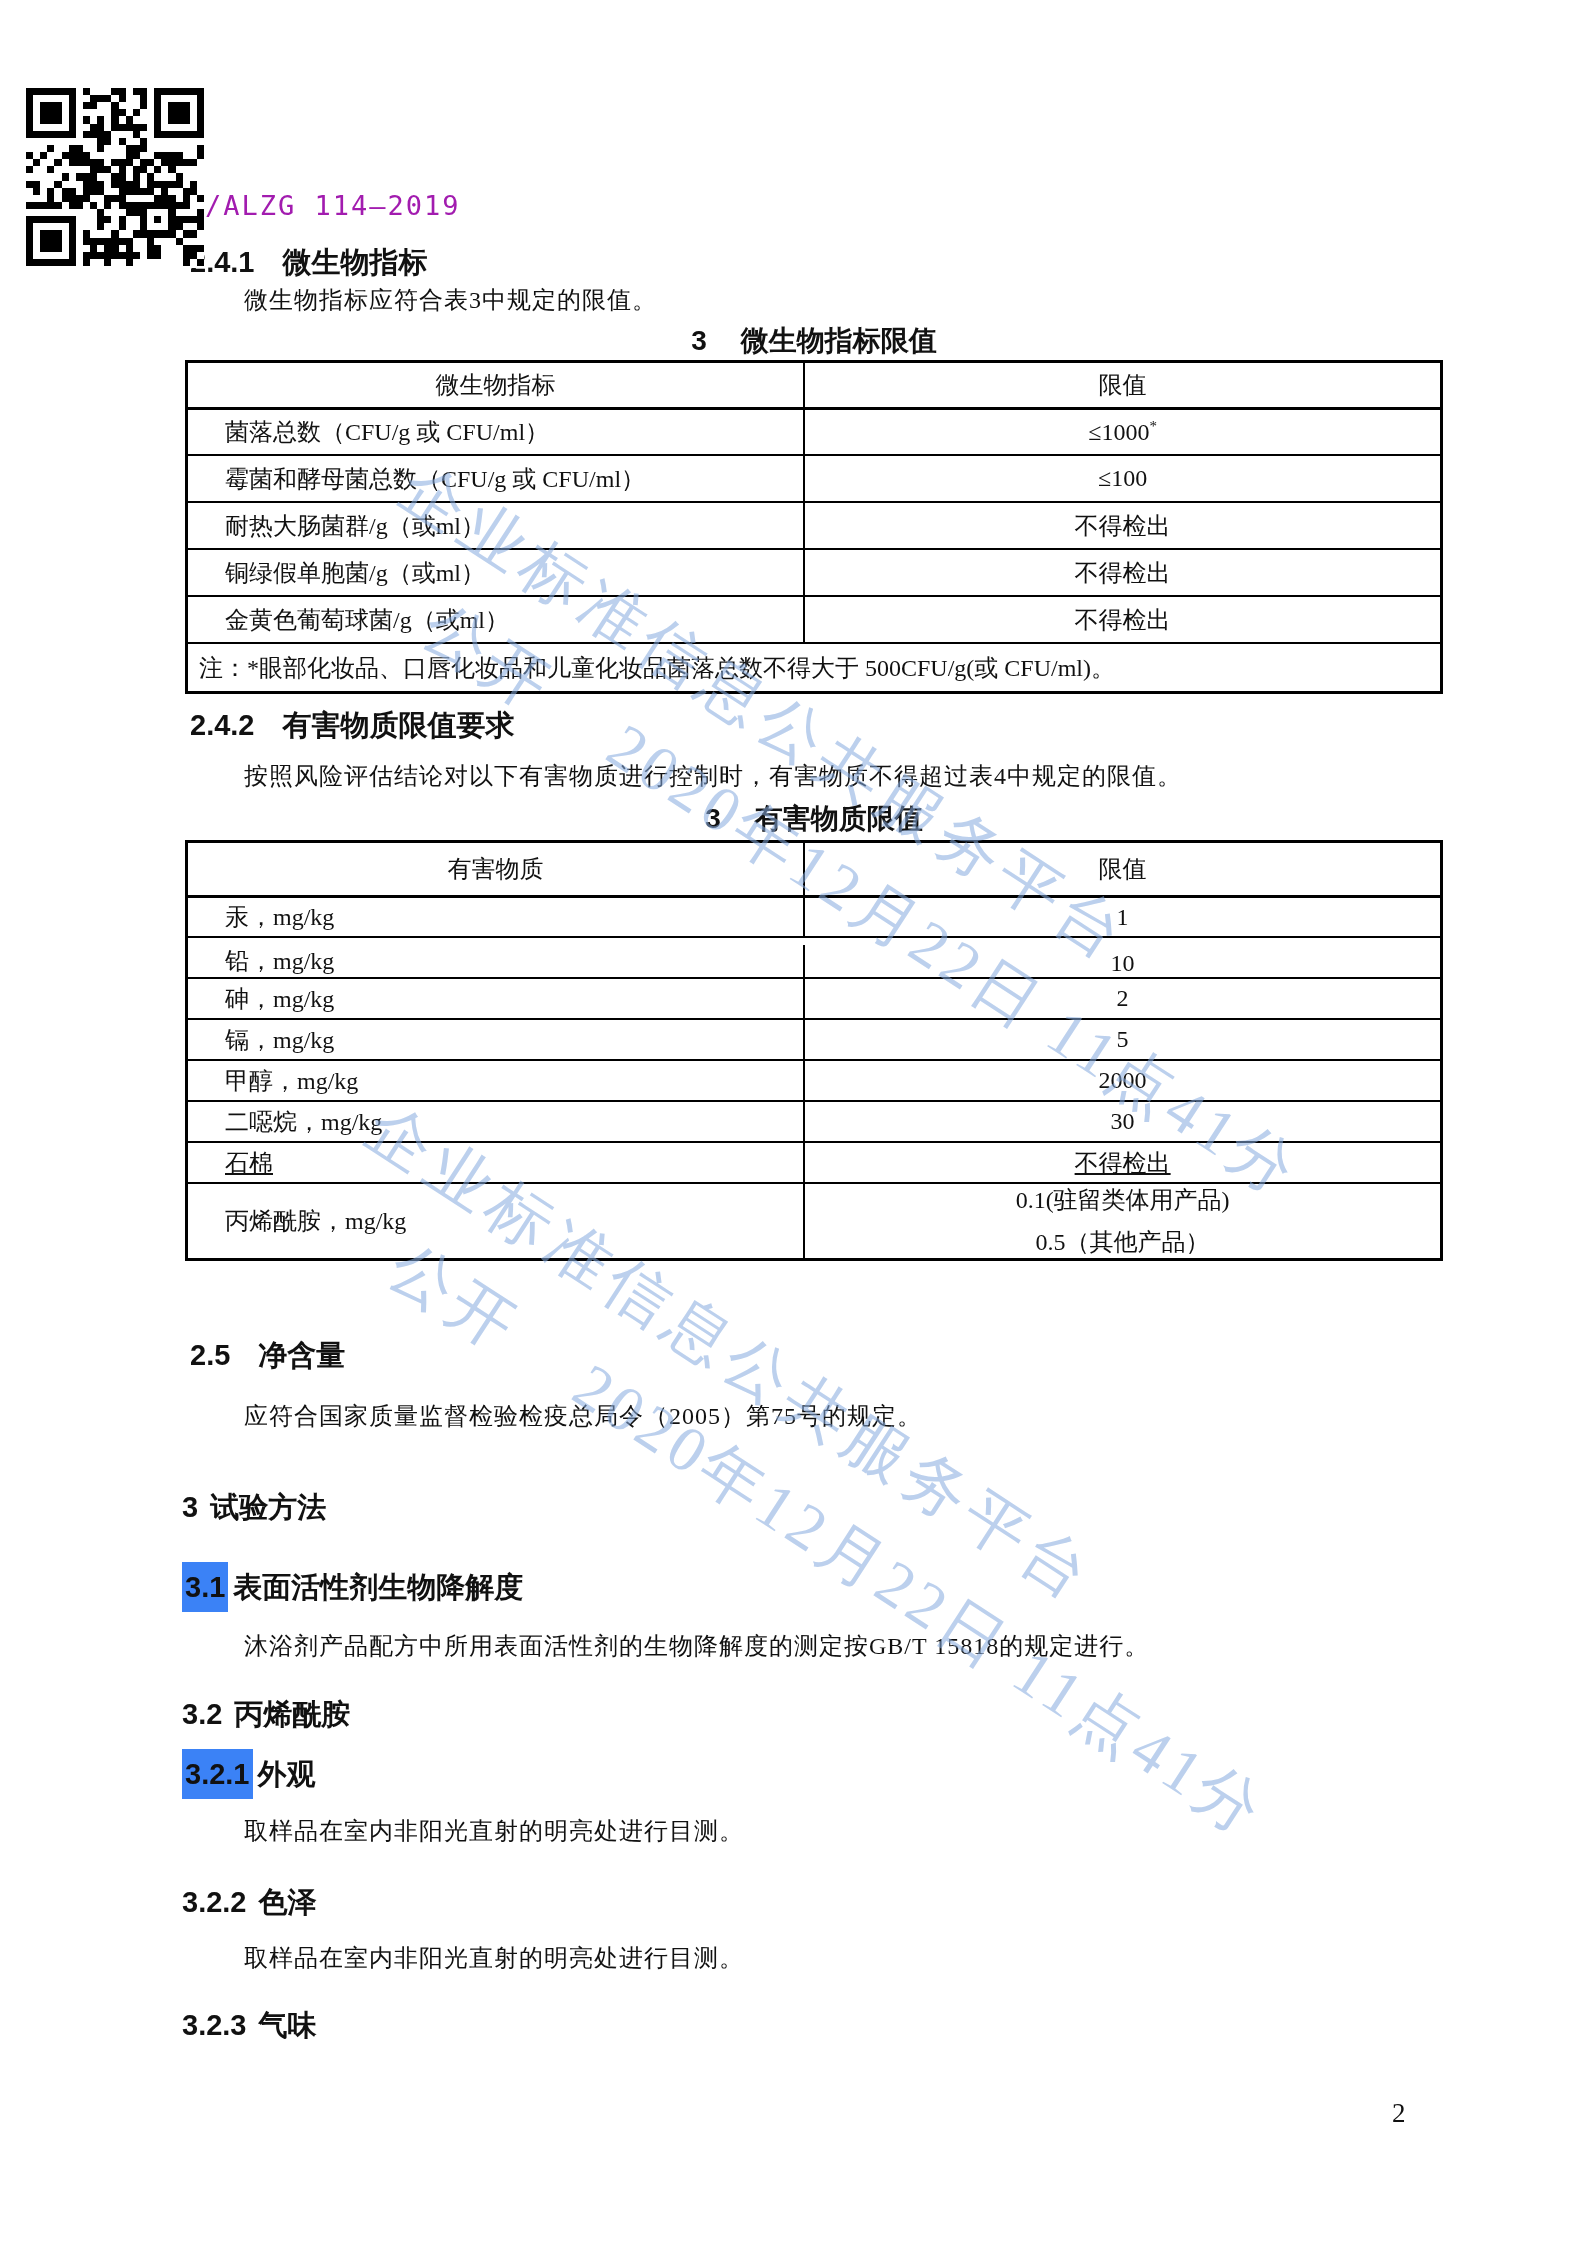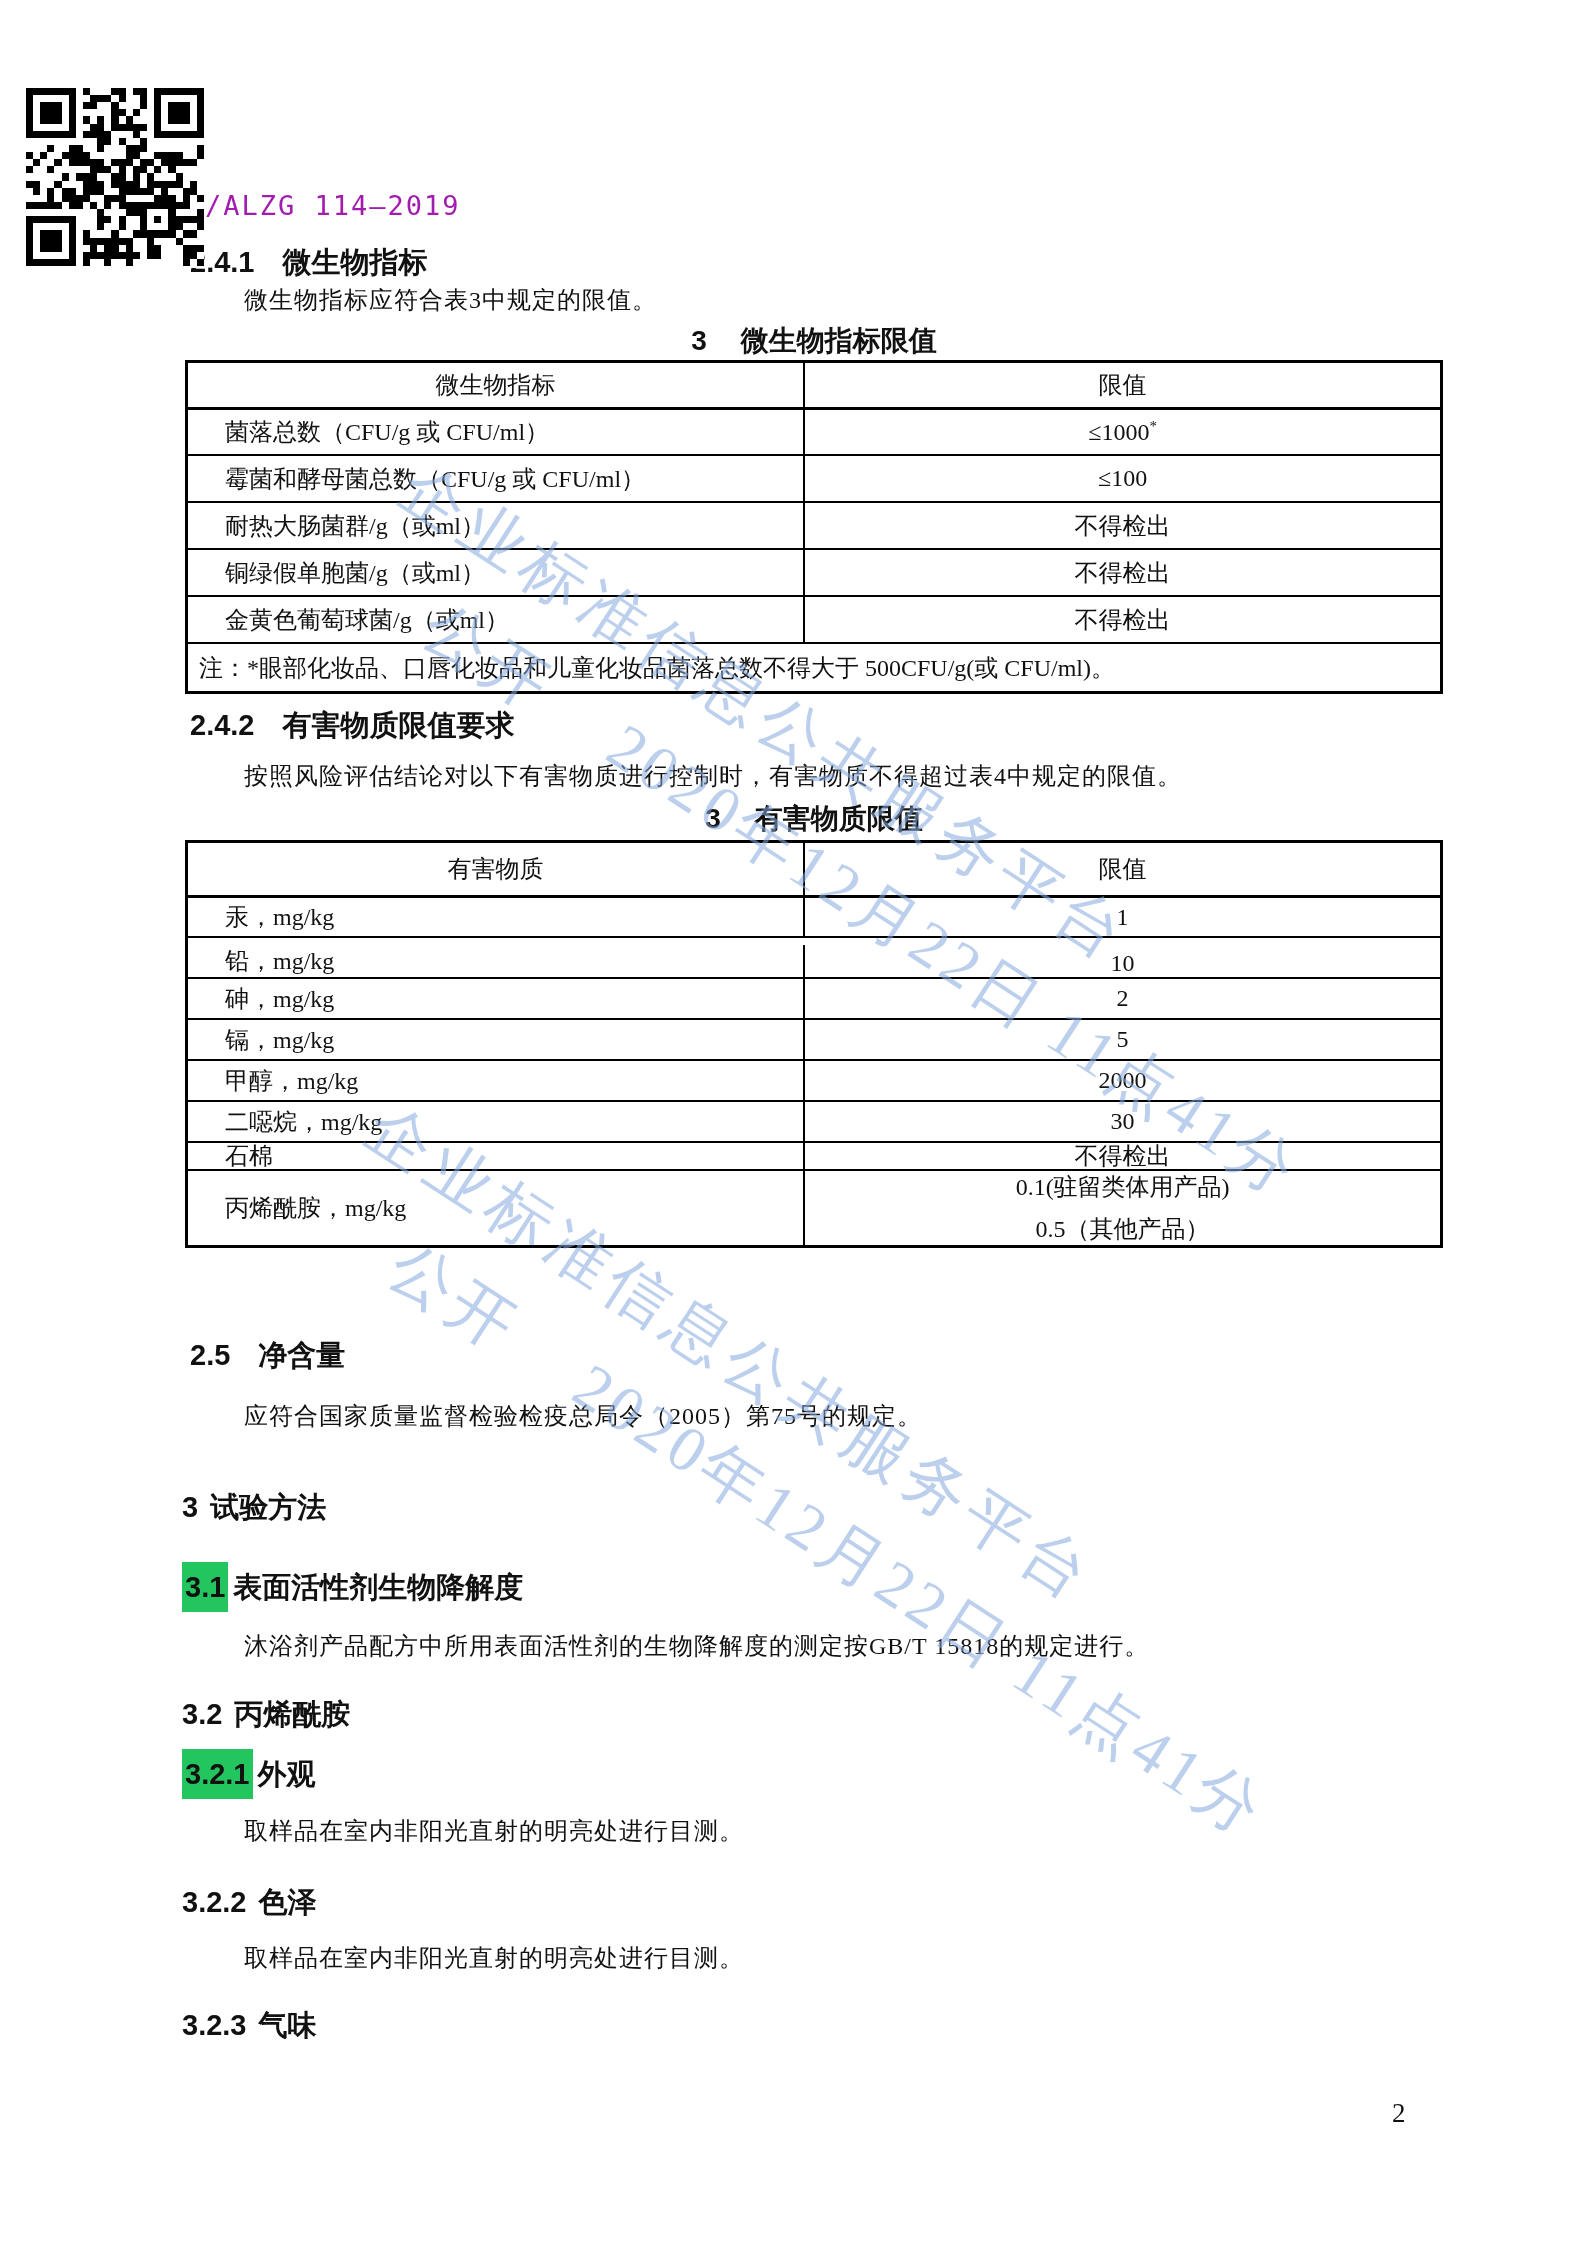--- a/index.html
+++ b/index.html
@@ -17,21 +17,21 @@
     font-family:"DejaVu Sans Mono","Liberation Mono",monospace;
     font-size:27px; letter-spacing:2px; color:#a21caf; white-space:nowrap;
   }
   
   .hd{
     position:absolute; font-family:"Liberation Sans","DejaVu Sans",sans-serif;
     font-weight:bold; font-size:29px; color:#111; white-space:nowrap;
   }
   .hd .num{margin-right:28px;}
   .hd .num-sm{margin-right:12px;}
-  .hd .hl{background:#22c55e; padding:9px 3px; margin-right:5px; font-weight:bold;}
+  .hd .hl{background:#3b82f6; padding:9px 3px; margin-right:5px; font-weight:bold;}
   
   .para{
     position:absolute; font-size:24px; color:#111; white-space:nowrap; letter-spacing:1px;
   }
   
   .tcap{
     position:absolute; left:185px; width:1258px; text-align:center;
     font-family:"Liberation Sans","DejaVu Sans",sans-serif; font-weight:bold;
     font-size:28px; color:#111;
   }
@@ -394,21 +394,21 @@
       <div class="c-r">5</div>
     </div>
     <div class="trow" style="height:41px;">
       <div class="c-l">甲醇，mg/kg</div>
       <div class="c-r">2000</div>
     </div>
     <div class="trow" style="height:41px;">
       <div class="c-l">二噁烷，mg/kg</div>
       <div class="c-r">30</div>
     </div>
-    <div class="trow" style="height:28px;">
+    <div class="trow" style="height:41px;text-decoration:underline;">
       <div class="c-l">石棉</div>
       <div class="c-r">不得检出</div>
     </div>
     <div class="trow" style="height:76px;">
       <div class="c-l">丙烯酰胺，mg/kg</div>
       <div class="c-r">
         <div class="v2">0.1(驻留类体用产品)</div>
         <div class="v2">0.5（其他产品）</div>
       </div>
     </div>

